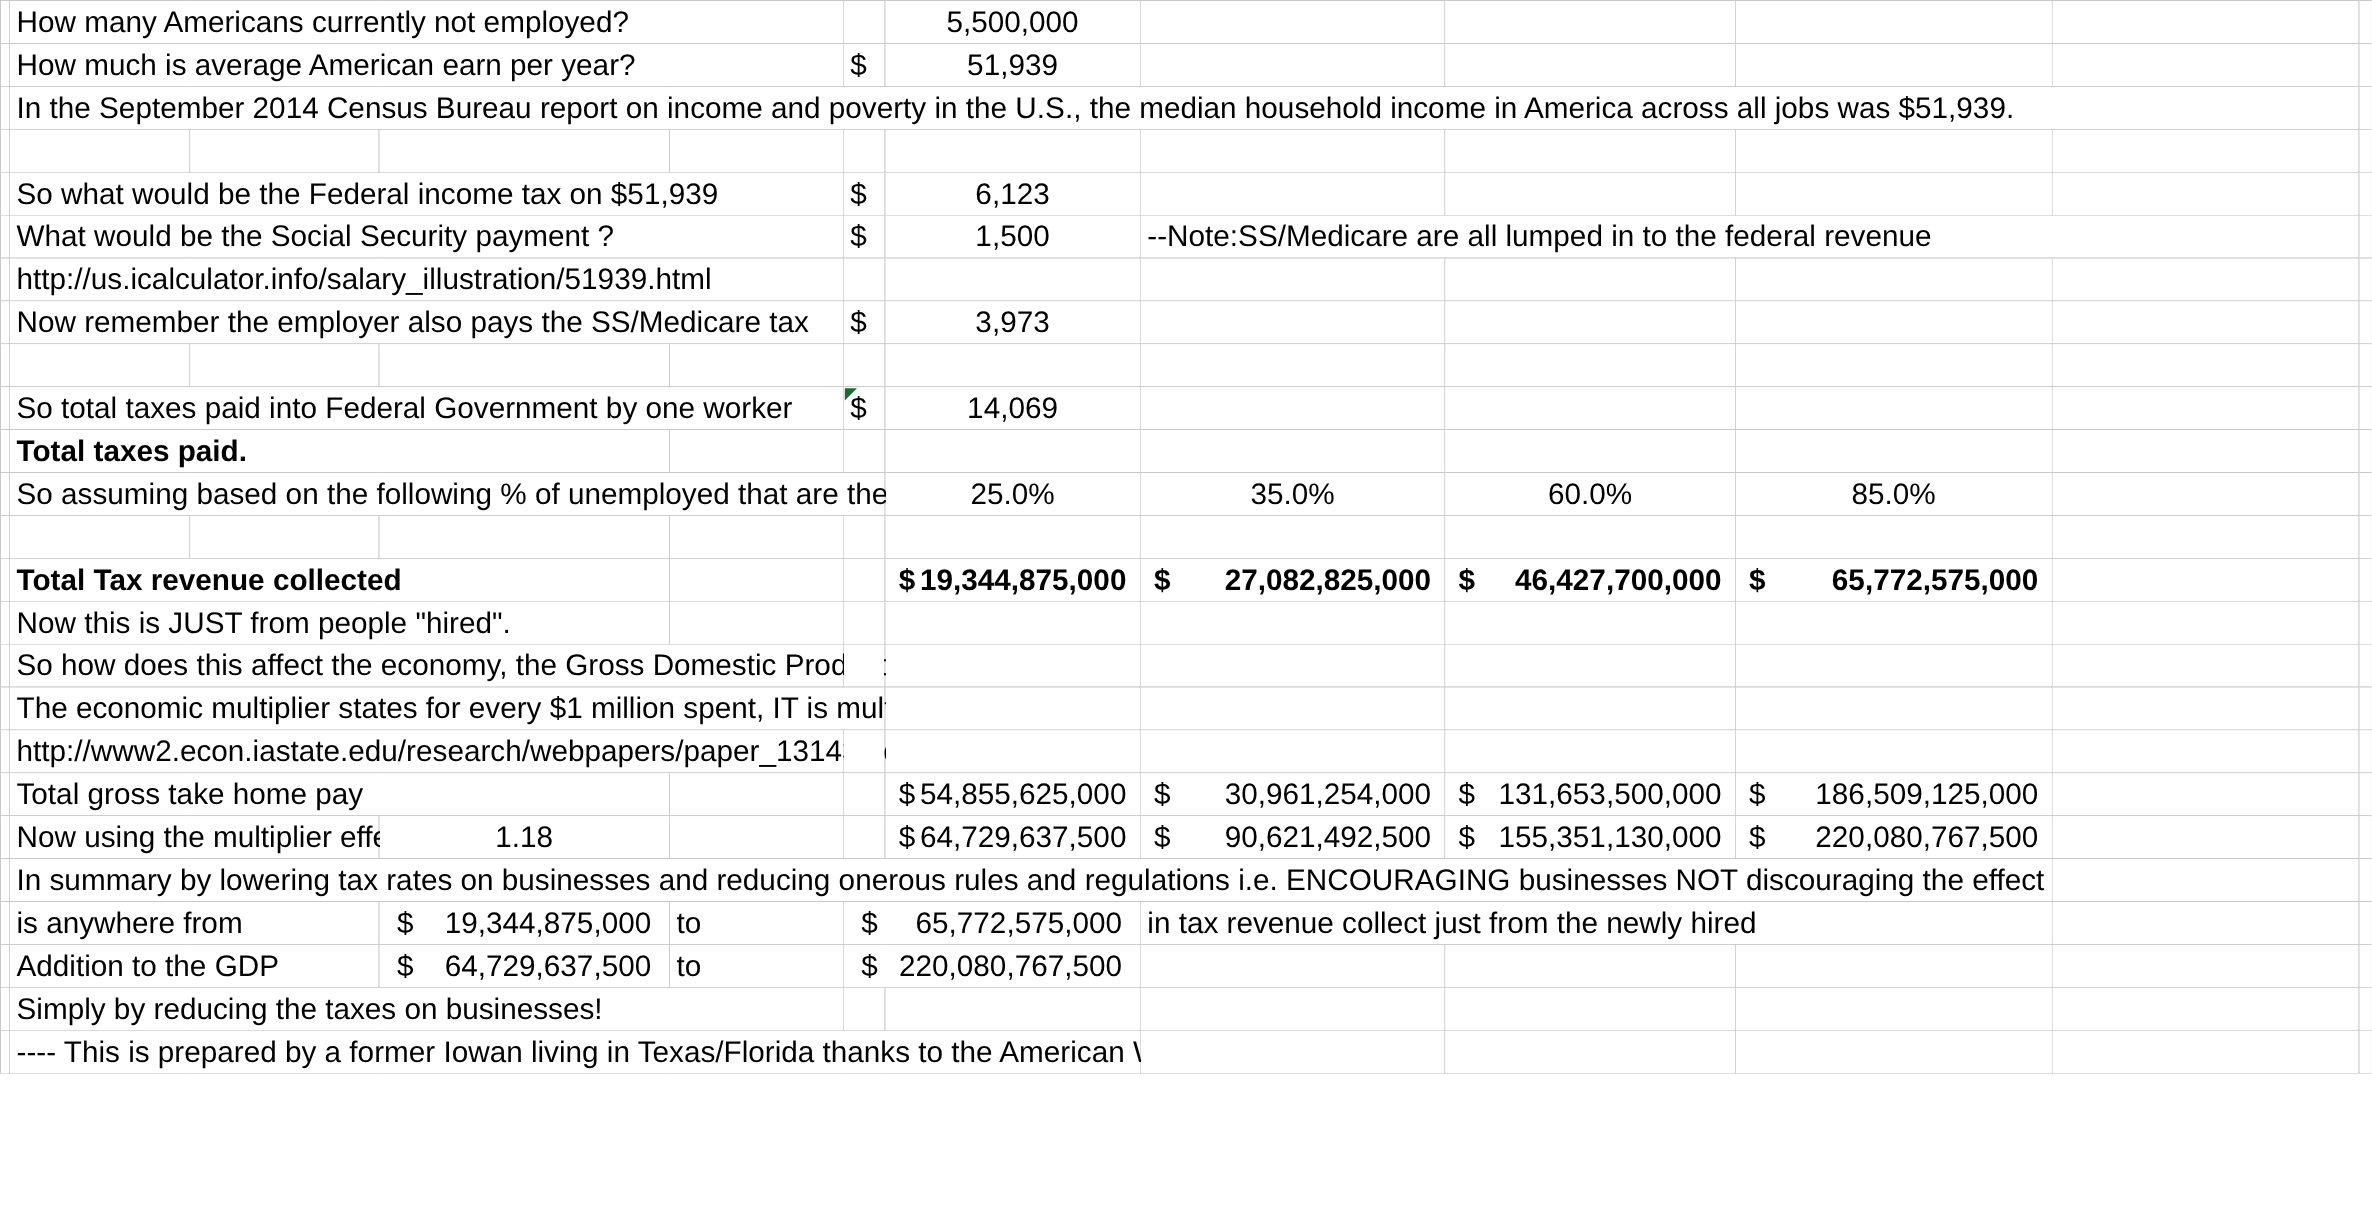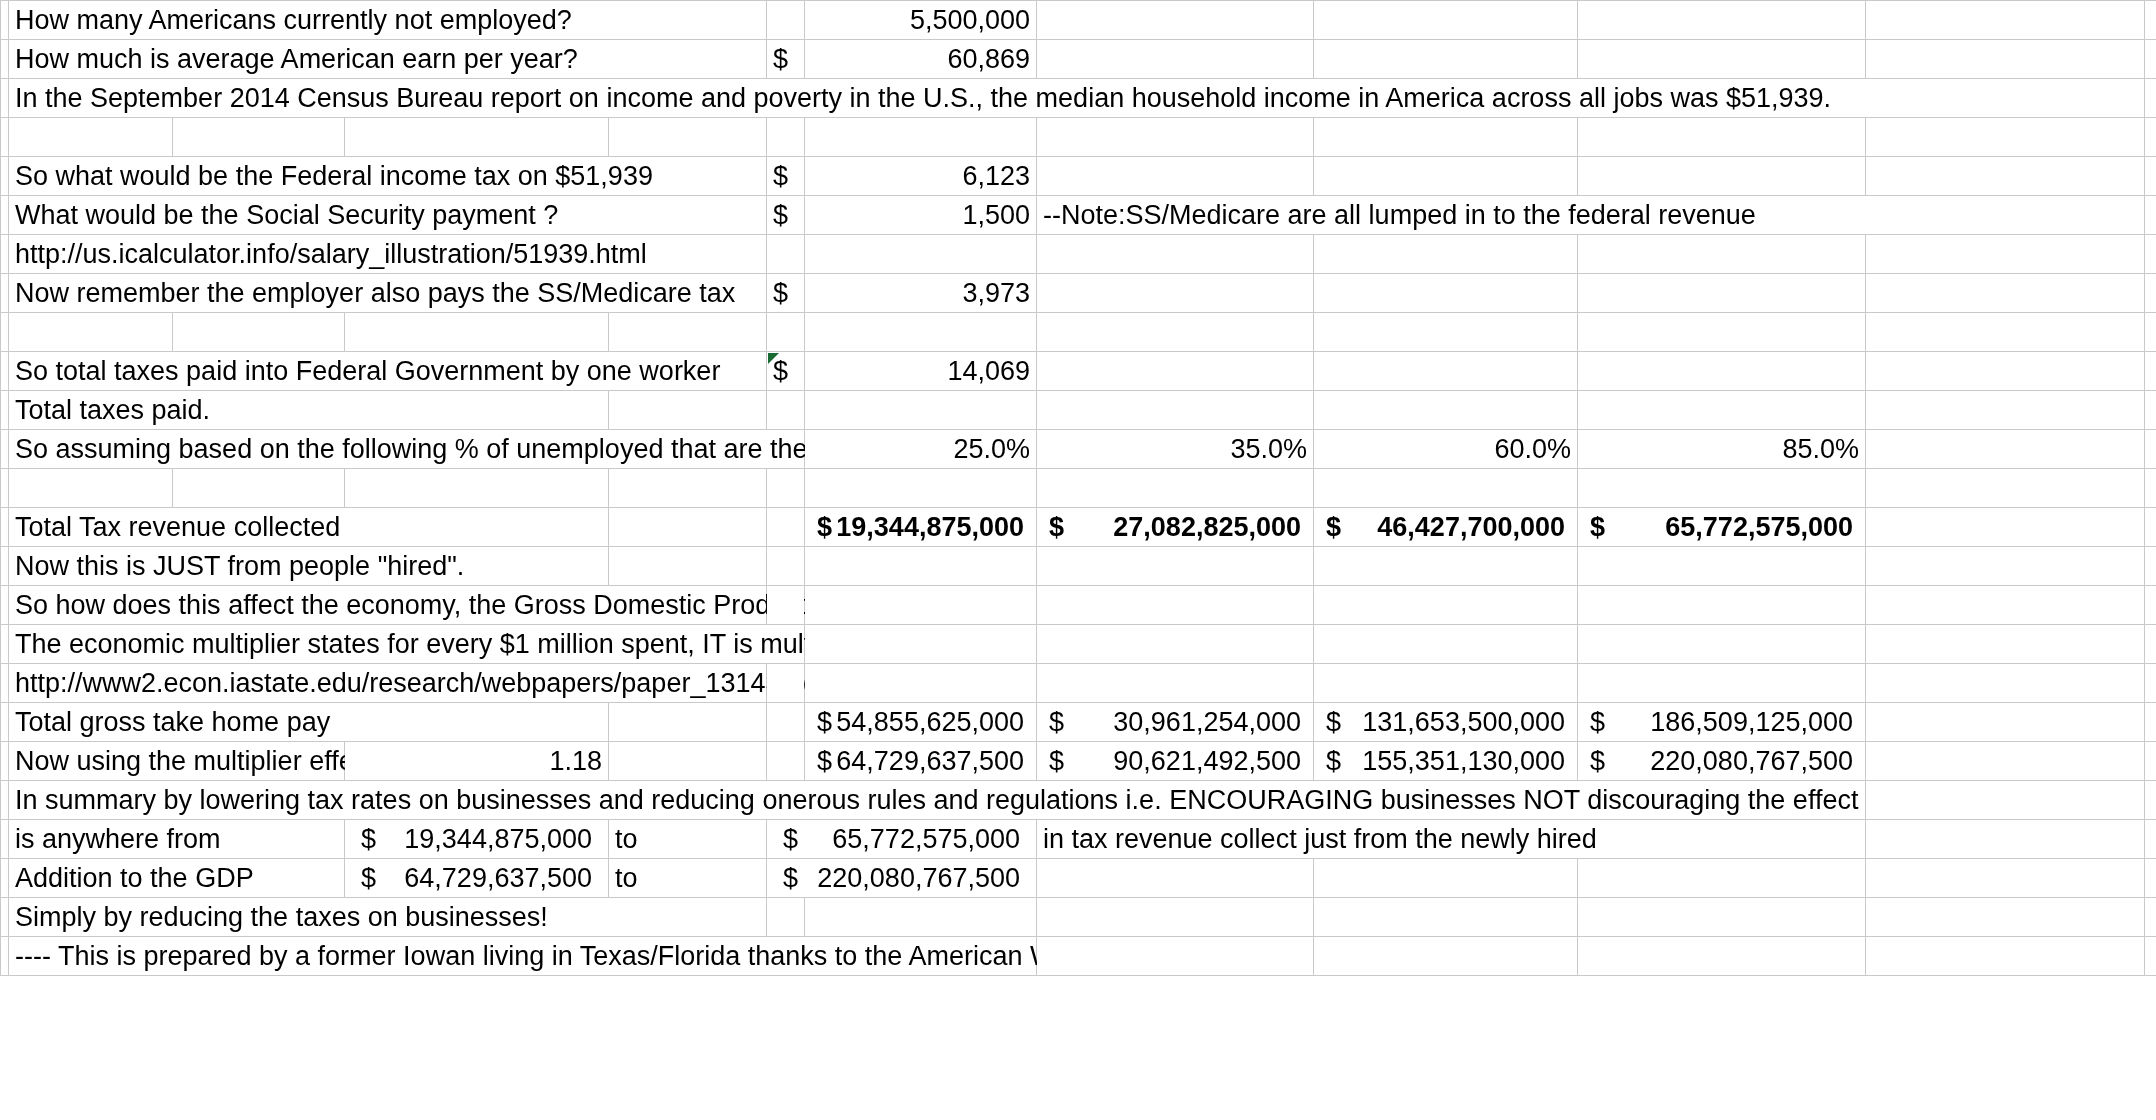--- a/index.html
+++ b/index.html
@@ -34,23 +34,23 @@
   col.c3{width:264px;}
   col.c4{width:158px;}
   col.c5{width:38px;}
   col.c6{width:232px;}
   col.c7{width:277px;}
   col.c8{width:264px;}
   col.c9{width:288px;}
   col.c10{width:279px;}
   col.c11{width:12px;}
 
-  .num{text-align:right;}
+  .num{text-align:center;}
   .left{text-align:left;}
-  .b{font-weight:normal;}
+  .b{font-weight:bold;}
   .dollar{text-align:left;padding-left:8px;}
   .nopad{padding:0;}
   
   .errtri{
     position:absolute;left:1px;top:1px;
     width:0;height:0;
     border-top:11px solid #1a6b33;
     border-right:11px solid transparent;
   }
 </style>
@@ -83,21 +83,21 @@
     <td></td>
     <td></td>
     <td></td>
     <td></td>
   </tr>
 
   <tr>
     <td></td>
     <td colspan="4" class="left">How much is average American earn per year?</td>
     <td class="dollar">$</td>
-    <td class="num">60,869</td>
+    <td class="num">51,939</td>
     <td></td>
     <td></td>
     <td></td>
     <td></td>
     <td></td>
   </tr>
 
   <tr>
     <td></td>
     <td colspan="10" class="left">In the September 2014 Census Bureau report on income and poverty in the U.S., the median household income in America across all jobs was $51,939.</td>

